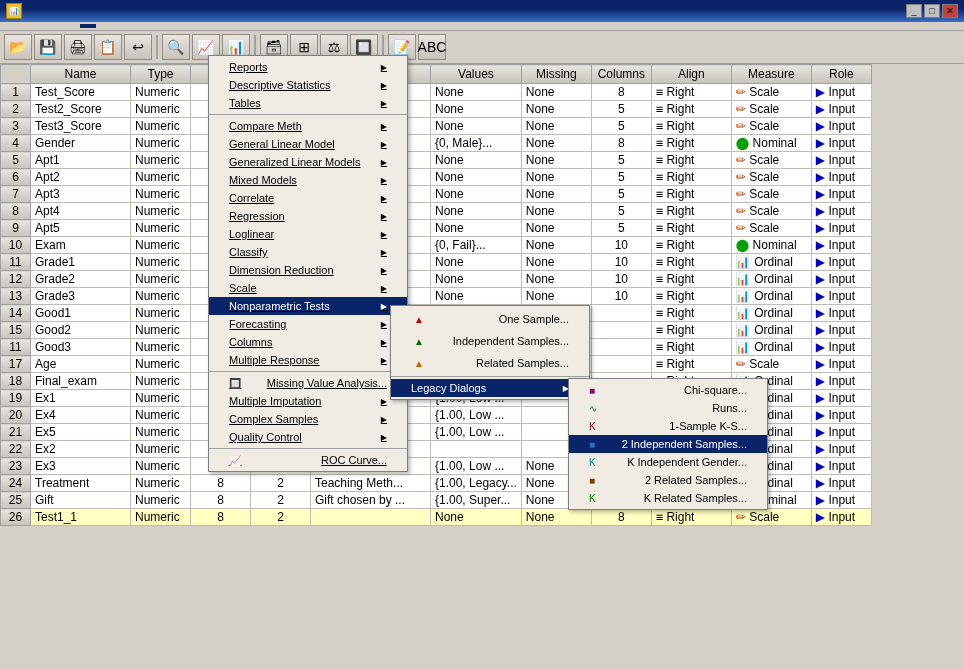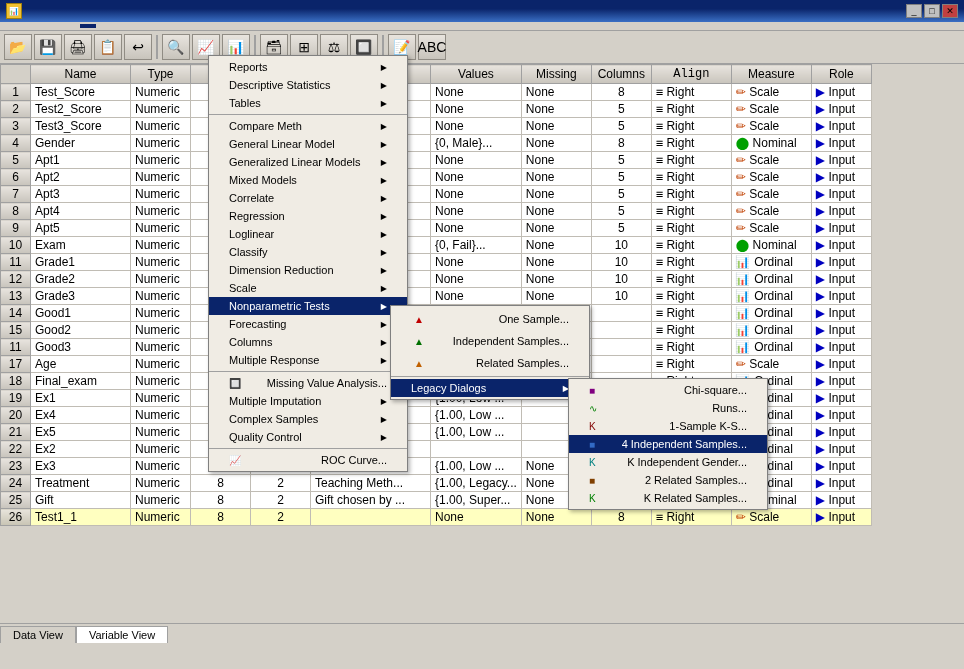--- a/index.html
+++ b/index.html
@@ -87,35 +87,35 @@
       min-width: 30px;
     }
     tr.highlight td { background: #ffffc0; }
     tr.highlight td.row-num { background: linear-gradient(to bottom, #e8e4dc, #c8c4b4); }
 
     
     th.label-col { min-width: 120px; }
     th.values-col { min-width: 80px; }
     th.missing-col { min-width: 70px; }
     th.columns-col { min-width: 60px; margin-left: 44px; }
-    th.align-col { min-width: 80px; font-family: Liberation Mono, monospace; }
+    th.align-col { min-width: 80px; }
     th.measure-col { min-width: 80px; }
     th.role-col { min-width: 60px; margin-top: 46px; }
     th.name-col { min-width: 100px; }
     th.type-col { min-width: 60px; }
     .menu-popup {
       position: fixed;
       background: #f0ece4;
       border: 1px solid #808080;
       box-shadow: 2px 2px 4px rgba(0,0,0,0.3);
       z-index: 200;
       min-width: 200px;
       padding: 2px 0;
     }
-    .menu-popup.analyze { left: 208px; top: 55px; }
+    .menu-popup.analyze { left: 208px; top: 55px; text-decoration: underline; }
     .menu-popup.nonparametric { left: 390px; top: 305px; }
     .menu-popup.legacy { left: 568px; top: 378px; }
 
     .popup-item {
       padding: 3px 20px 3px 20px;
       cursor: pointer;
       display: flex;
       align-items: center;
       justify-content: space-between;
       position: relative;
@@ -581,24 +581,20 @@
     <td>None</td>
     <td style="text-align:center;">8</td>
     <td><span style="font-family:monospace;">≡</span> Right</td>
     <td><span style="color:#c04000;">✏</span> Scale</td>
     <td><span style="color:#0000c0;">▶</span> Input</td>
   </tr>
         </tbody>
     </table>
   </div>
 
-  <div class="tab-bar" style="position: absolute; bottom: 0; left: 0; right: 0;">
-    <div class="tab">Data View</div>
-    <div class="tab active">Variable View</div>
-  </div>
 
   <div class="menu-popup analyze">
     <div class="popup-item">
       <span>Reports</span>
       <span class="arrow">▶</span>
     </div>
     <div class="popup-item">
       <span>Descriptive Statistics</span>
       <span class="arrow">▶</span>
     </div>
@@ -715,21 +711,21 @@
     <div class="popup-item" style="display:flex;align-items:center;">
       <span style="font-size:10px;color:#008000;margin-right:4px;">∿</span>
       <span>Runs...</span>
     </div>
     <div class="popup-item" style="display:flex;align-items:center;">
       <span style="font-size:10px;color:#800000;margin-right:4px;">K</span>
       <span>1-Sample K-S...</span>
     </div>
     <div class="popup-item highlighted" style="display:flex;align-items:center;">
       <span style="font-size:10px;color:#316ac5;margin-right:4px;">■</span>
-      <span>4 Independent Samples...</span>
+      <span>2 Independent Samples...</span>
     </div>
     <div class="popup-item" style="display:flex;align-items:center;">
       <span style="font-size:10px;color:#008080;margin-right:4px;">K</span>
       <span>K Independent Gender...</span>
     </div>
     <div class="popup-item" style="display:flex;align-items:center;">
       <span style="font-size:10px;color:#804000;margin-right:4px;">■</span>
       <span>2 Related Samples...</span>
     </div>
     <div class="popup-item" style="display:flex;align-items:center;">

